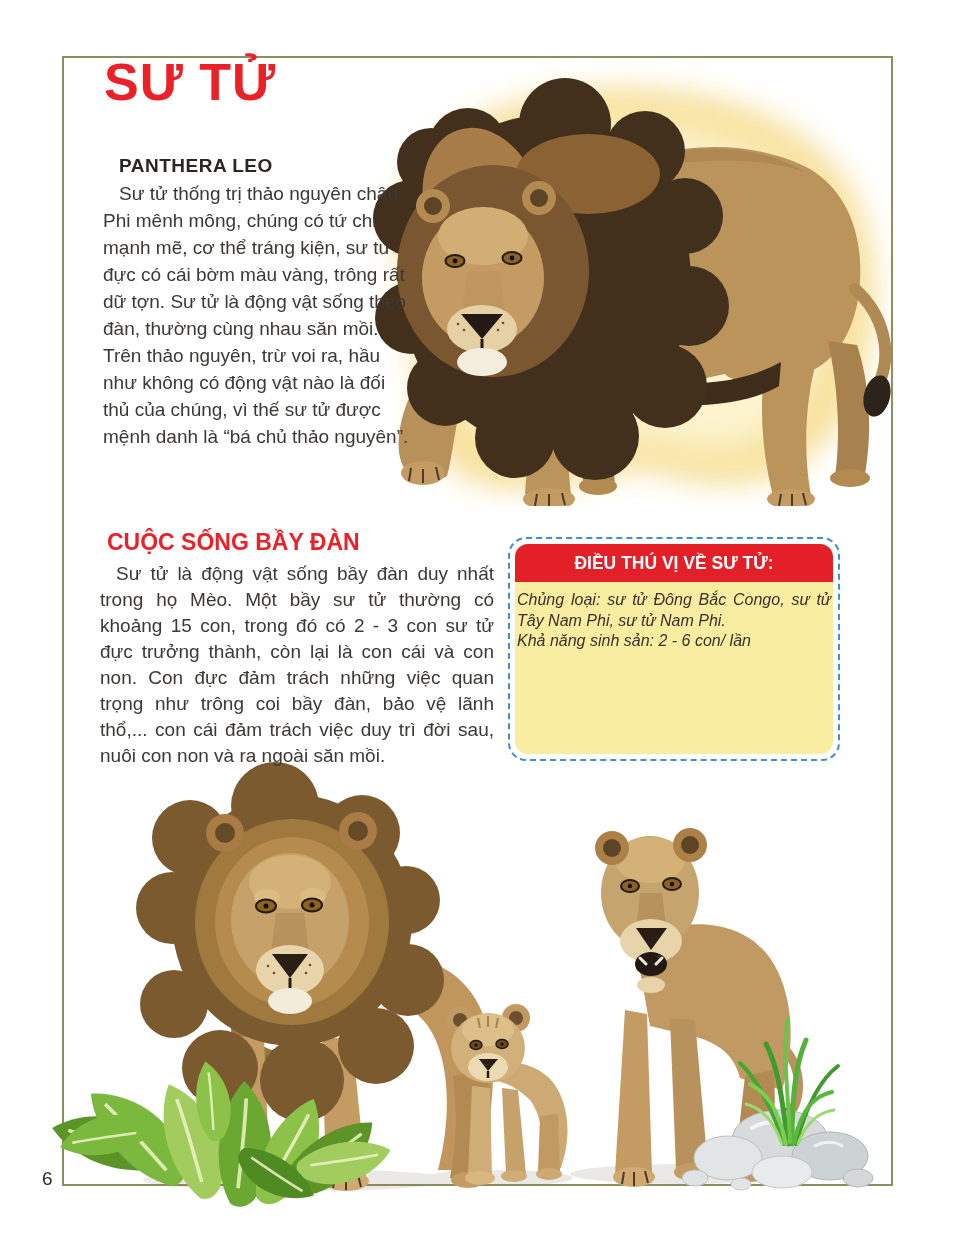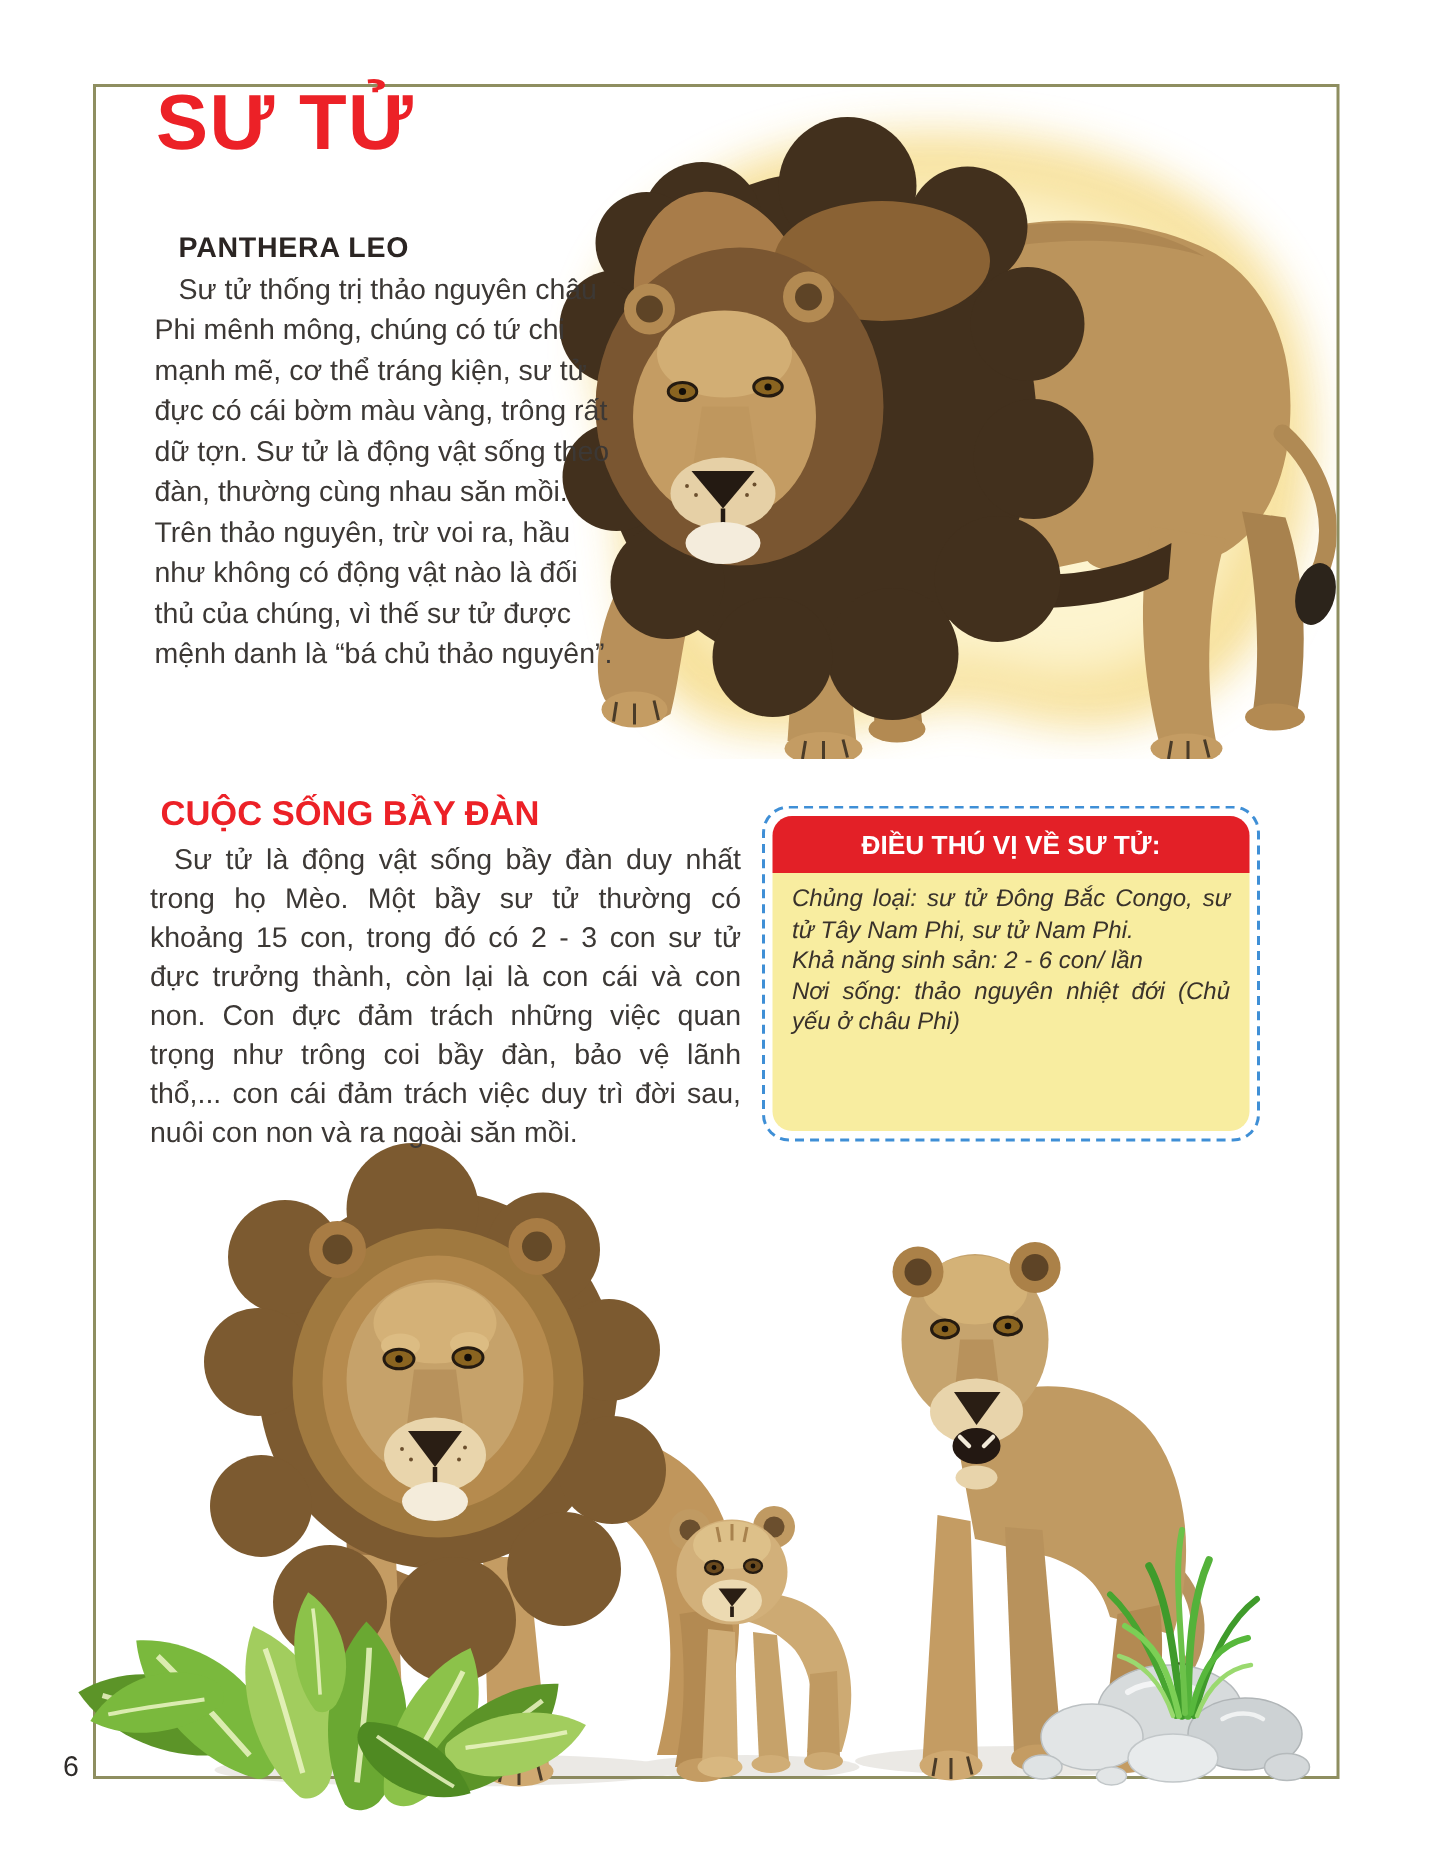--- a/index.html
+++ b/index.html
@@ -35,21 +35,21 @@
     position:absolute;left:508px;top:537px;width:332px;height:224px;z-index:3;
     border:2px dashed #3f8fd6;border-radius:18px;padding:5px;box-sizing:border-box;
     display:flex;flex-direction:column;background:transparent;
   }
   .factbox-header{
     background:#e32027;border-radius:13px 13px 0 0;color:#ffffff;
     font-weight:bold;font-size:17.5px;text-align:center;padding:9px 12px 8px;
   }
   .factbox-body{
     background:#f8eda0;border-radius:0 0 13px 13px;flex:1;
-    padding:8px 13px;font-style:italic;font-size:16px;line-height:20.5px;
+    padding:8px 2px;font-style:italic;font-size:16px;line-height:20.5px;
     color:#39322b;text-align:justify;
   }
   .factbox-body p{margin:0;}
   .page-number{
     position:absolute;left:42px;top:1168px;z-index:3;font-size:19px;color:#2f2c2a;
   }
   .top-illustration{position:absolute;left:333px;top:56px;z-index:1;}
   .bottom-illustration{position:absolute;left:40px;top:748px;z-index:2;}
 </style>
 </head>
@@ -148,21 +148,20 @@
   <p class="para1">Sư tử thống trị thảo nguyên châu Phi mênh mông, chúng có tứ chi mạnh mẽ, cơ thể tráng kiện, sư tử đực có cái bờm màu vàng, trông rất dữ tợn. Sư tử là động vật sống theo đàn, thường cùng nhau săn mồi. Trên thảo nguyên, trừ voi ra, hầu như không có động vật nào là đối thủ của chúng, vì thế sư tử được mệnh danh là “bá chủ thảo nguyên”.</p>
 
   <h3 class="section-heading">CUỘC SỐNG BẦY ĐÀN</h3>
   <p class="para2">Sư tử là động vật sống bầy đàn duy nhất trong họ Mèo. Một bầy sư tử thường có khoảng 15 con, trong đó có 2 - 3 con sư tử đực trưởng thành, còn lại là con cái và con non. Con đực đảm trách những việc quan trọng như trông coi bầy đàn, bảo vệ lãnh thổ,... con cái đảm trách việc duy trì đời sau, nuôi con non và ra ngoài săn mồi.</p>
 
   <div class="factbox">
     <div class="factbox-header">ĐIỀU THÚ VỊ VỀ SƯ TỬ:</div>
     <div class="factbox-body">
       <p>Chủng loại: sư tử Đông Bắc Congo, sư tử Tây Nam Phi, sư tử Nam Phi.</p>
       <p>Khả năng sinh sản: 2 - 6 con/ lần</p>
-      <p>Nơi sống: thảo nguyên nhiệt đới (Chủ yếu ở châu Phi)</p>
     </div>
   </div>
 
   <svg class="bottom-illustration" width="853" height="478" viewBox="0 0 853 478" aria-hidden="true">
     <defs>
       <g id="leafg">
         <path d="M0,0 C-16,-28 -14,-72 8,-98 C34,-74 40,-30 18,-2 C12,4 4,4 0,0 Z"></path>
         <path d="M6,-12 C8,-40 10,-62 10,-84" stroke="#ecf4c4" stroke-width="3" fill="none" opacity="0.85"></path>
       </g>
     </defs>

